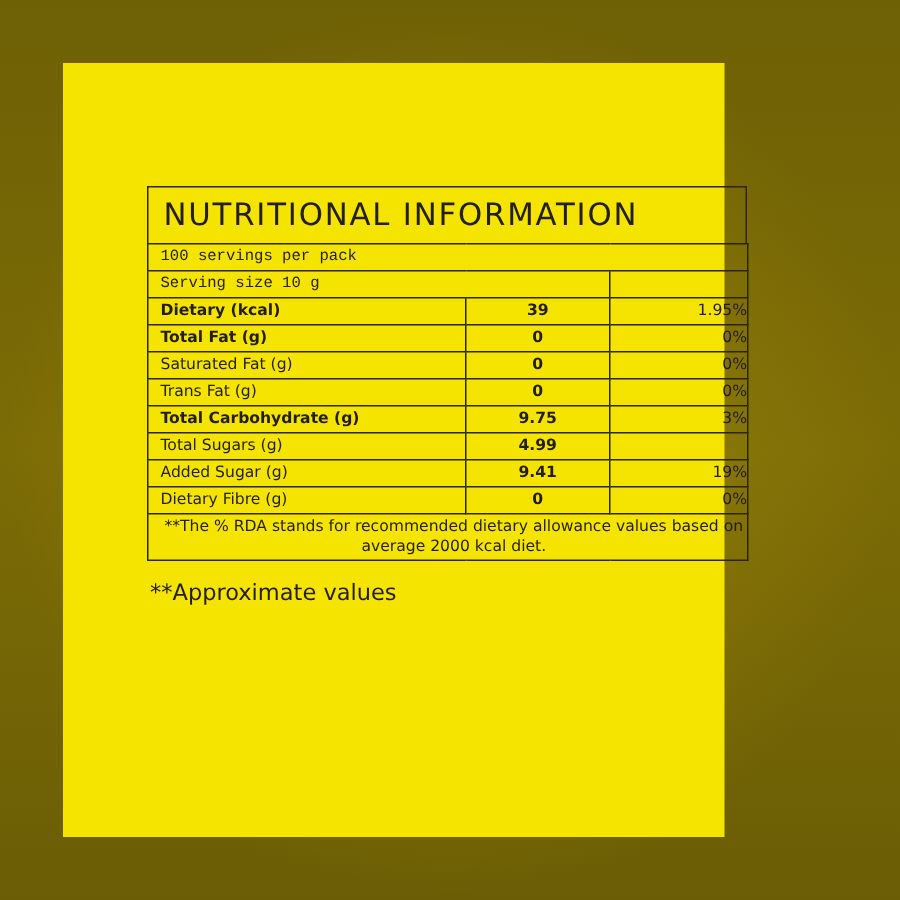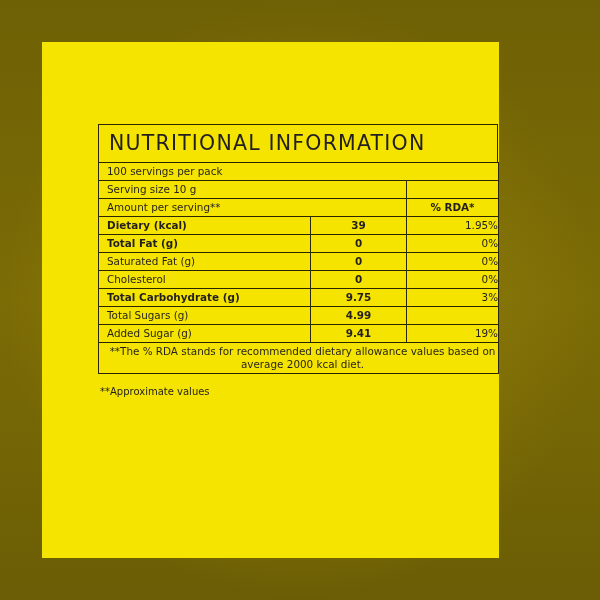--- a/index.html
+++ b/index.html
@@ -22,21 +22,20 @@
       radial-gradient(ellipse at center, rgba(245,233,0,0.55) 0%, rgba(160,140,10,0.25) 45%, rgba(90,78,5,0.0) 70%),
       linear-gradient(180deg, #6e6005 0%, #7c6c06 50%, #6b5d05 100%);
   }
   #yellow-card {
     position: absolute;
     left: 42px;
     top: 42px;
     width: 441px;
     height: 516px;
     background: #f5e400;
-    padding-left: 16px;
   }
   #label {
     position: absolute;
     left: 56px;
     top: 82px;
     width: 400px;
   }
   .title {
     font-size: 20.5px;
     letter-spacing: 1.2px;
@@ -58,36 +57,37 @@
     line-height: 1.25;
   }
   .col-name { width: 212px; }
   .col-val  { width: 96px; text-align: center !important; padding-left: 0 !important; margin-left: 23px; }
   .col-rda  { width: 92px; text-align: right; padding-left: 0 !important; }
 
   td.big {
     font-size: 12.2px;
     padding-top: 4px;
     padding-bottom: 4px;
+    font-family: Liberation Mono, monospace;
   }
   td.bold { font-weight: bold; }
   .hdr-rda {
     font-weight: bold;
     font-size: 12.2px;
     text-align: center;
   }
   .footnote-cell {
     font-size: 9.6px;
     line-height: 1.3;
     padding: 4px 6px 5px 10px;
     text-align: center;
   }
   .approx {
     margin-top: 12px;
-    font-size: 10px;
+    font-size: 15px;
     color: #231f20;
     padding-left: 2px;
   }
   .title-box {
     border: 1px solid #2b2600;
     border-bottom: none;
   }
 </style>
 </head>
 <body>
@@ -107,60 +107,61 @@
           <col class="col-rda">
         </colgroup>
         <tbody>
           <tr>
             <td class="big" colspan="3">100 servings per pack</td>
           </tr>
           <tr>
             <td class="big" colspan="2">Serving size 10 g</td>
             <td class="col-rda"></td>
           </tr>
-          <tr>
-            <td class="big" colspan="2">Amount per serving**</td>
-            <td class="col-rda hdr-rda">% RDA*</td>
-          </tr>
 
           <tr>
             <td class="col-name bold">Dietary (kcal)</td>
             <td class="col-val bold">39</td>
             <td class="col-rda">1.95%</td>
           </tr>
           <tr>
             <td class="col-name bold">Total Fat (g)</td>
             <td class="col-val bold">0</td>
             <td class="col-rda">0%</td>
           </tr>
           <tr>
             <td class="col-name">Saturated Fat (g)</td>
             <td class="col-val bold">0</td>
             <td class="col-rda">0%</td>
           </tr>
           <tr>
-            <td class="col-name">Cholesterol</td>
+            <td class="col-name">Trans Fat (g)</td>
             <td class="col-val bold">0</td>
             <td class="col-rda">0%</td>
           </tr>
           <tr>
             <td class="col-name bold">Total Carbohydrate (g)</td>
             <td class="col-val bold">9.75</td>
             <td class="col-rda">3%</td>
           </tr>
           <tr>
             <td class="col-name">Total Sugars (g)</td>
             <td class="col-val bold">4.99</td>
             <td class="col-rda"></td>
           </tr>
           <tr>
             <td class="col-name">Added  Sugar (g)</td>
             <td class="col-val bold">9.41</td>
             <td class="col-rda">19%</td>
           </tr>
+          <tr>
+            <td class="col-name">Dietary Fibre (g)</td>
+            <td class="col-val bold">0</td>
+            <td class="col-rda">0%</td>
+          </tr>
 
           <tr>
             <td class="footnote-cell" colspan="3">**The % RDA stands for recommended dietary allowance values based on average 2000 kcal diet.</td>
           </tr>
         </tbody>
       </table>
 
       <div class="approx">**Approximate values</div>
     </div>
   </div>

